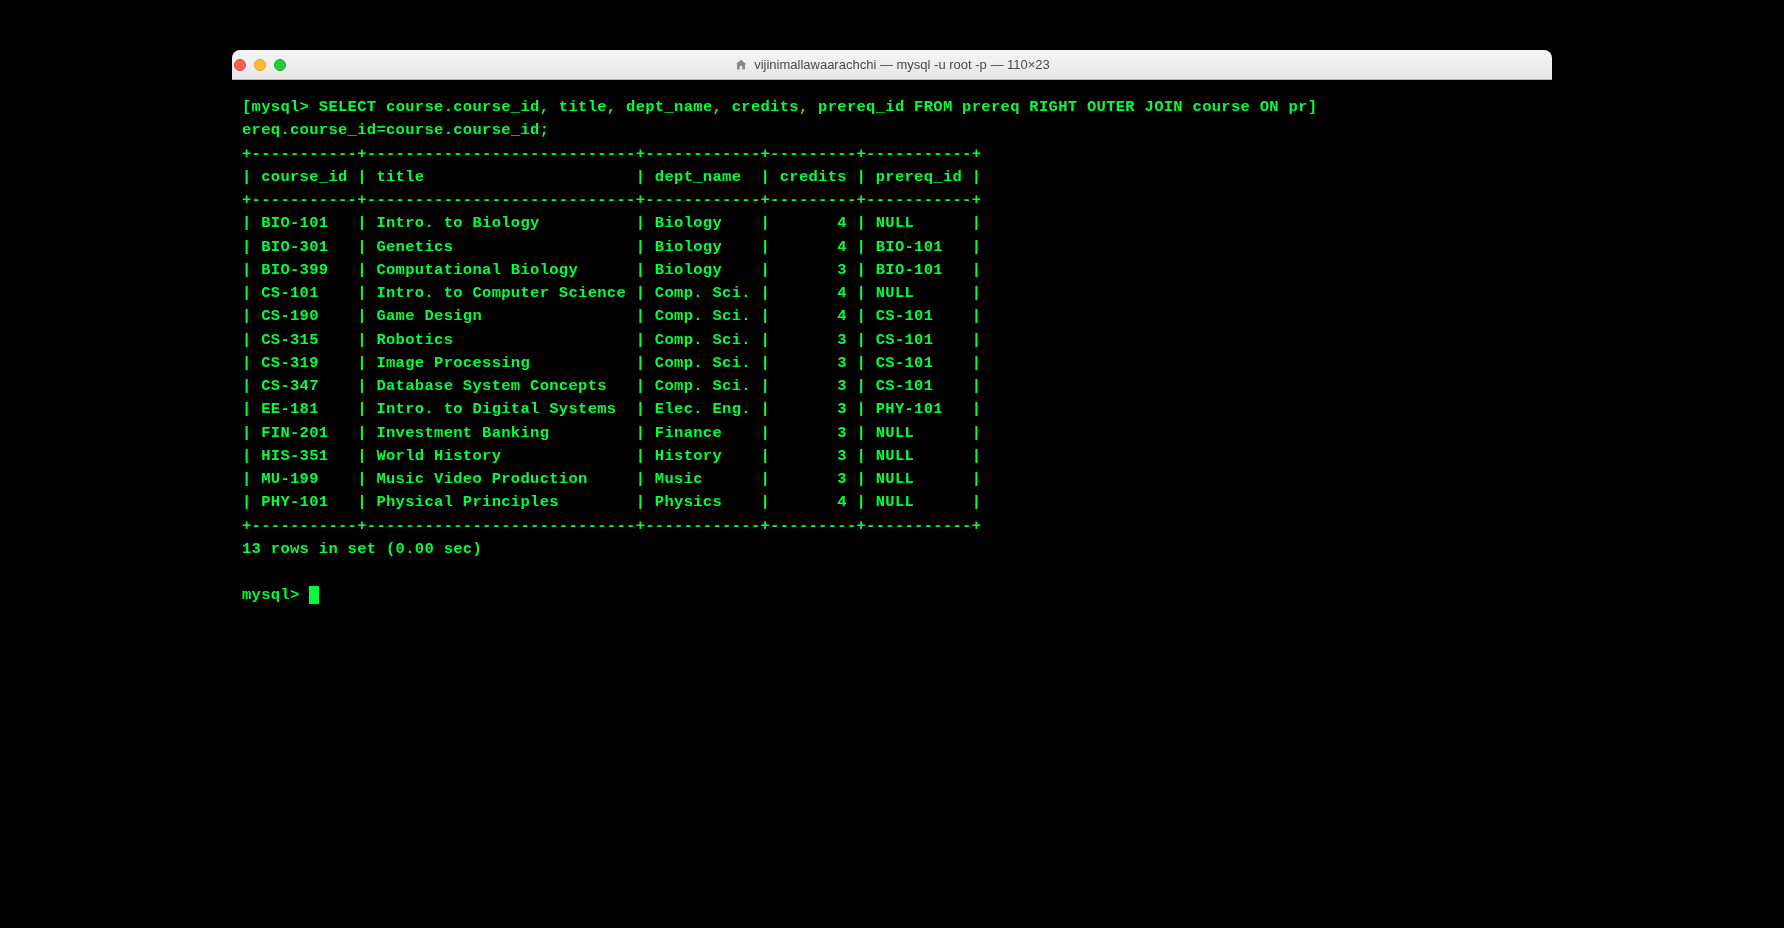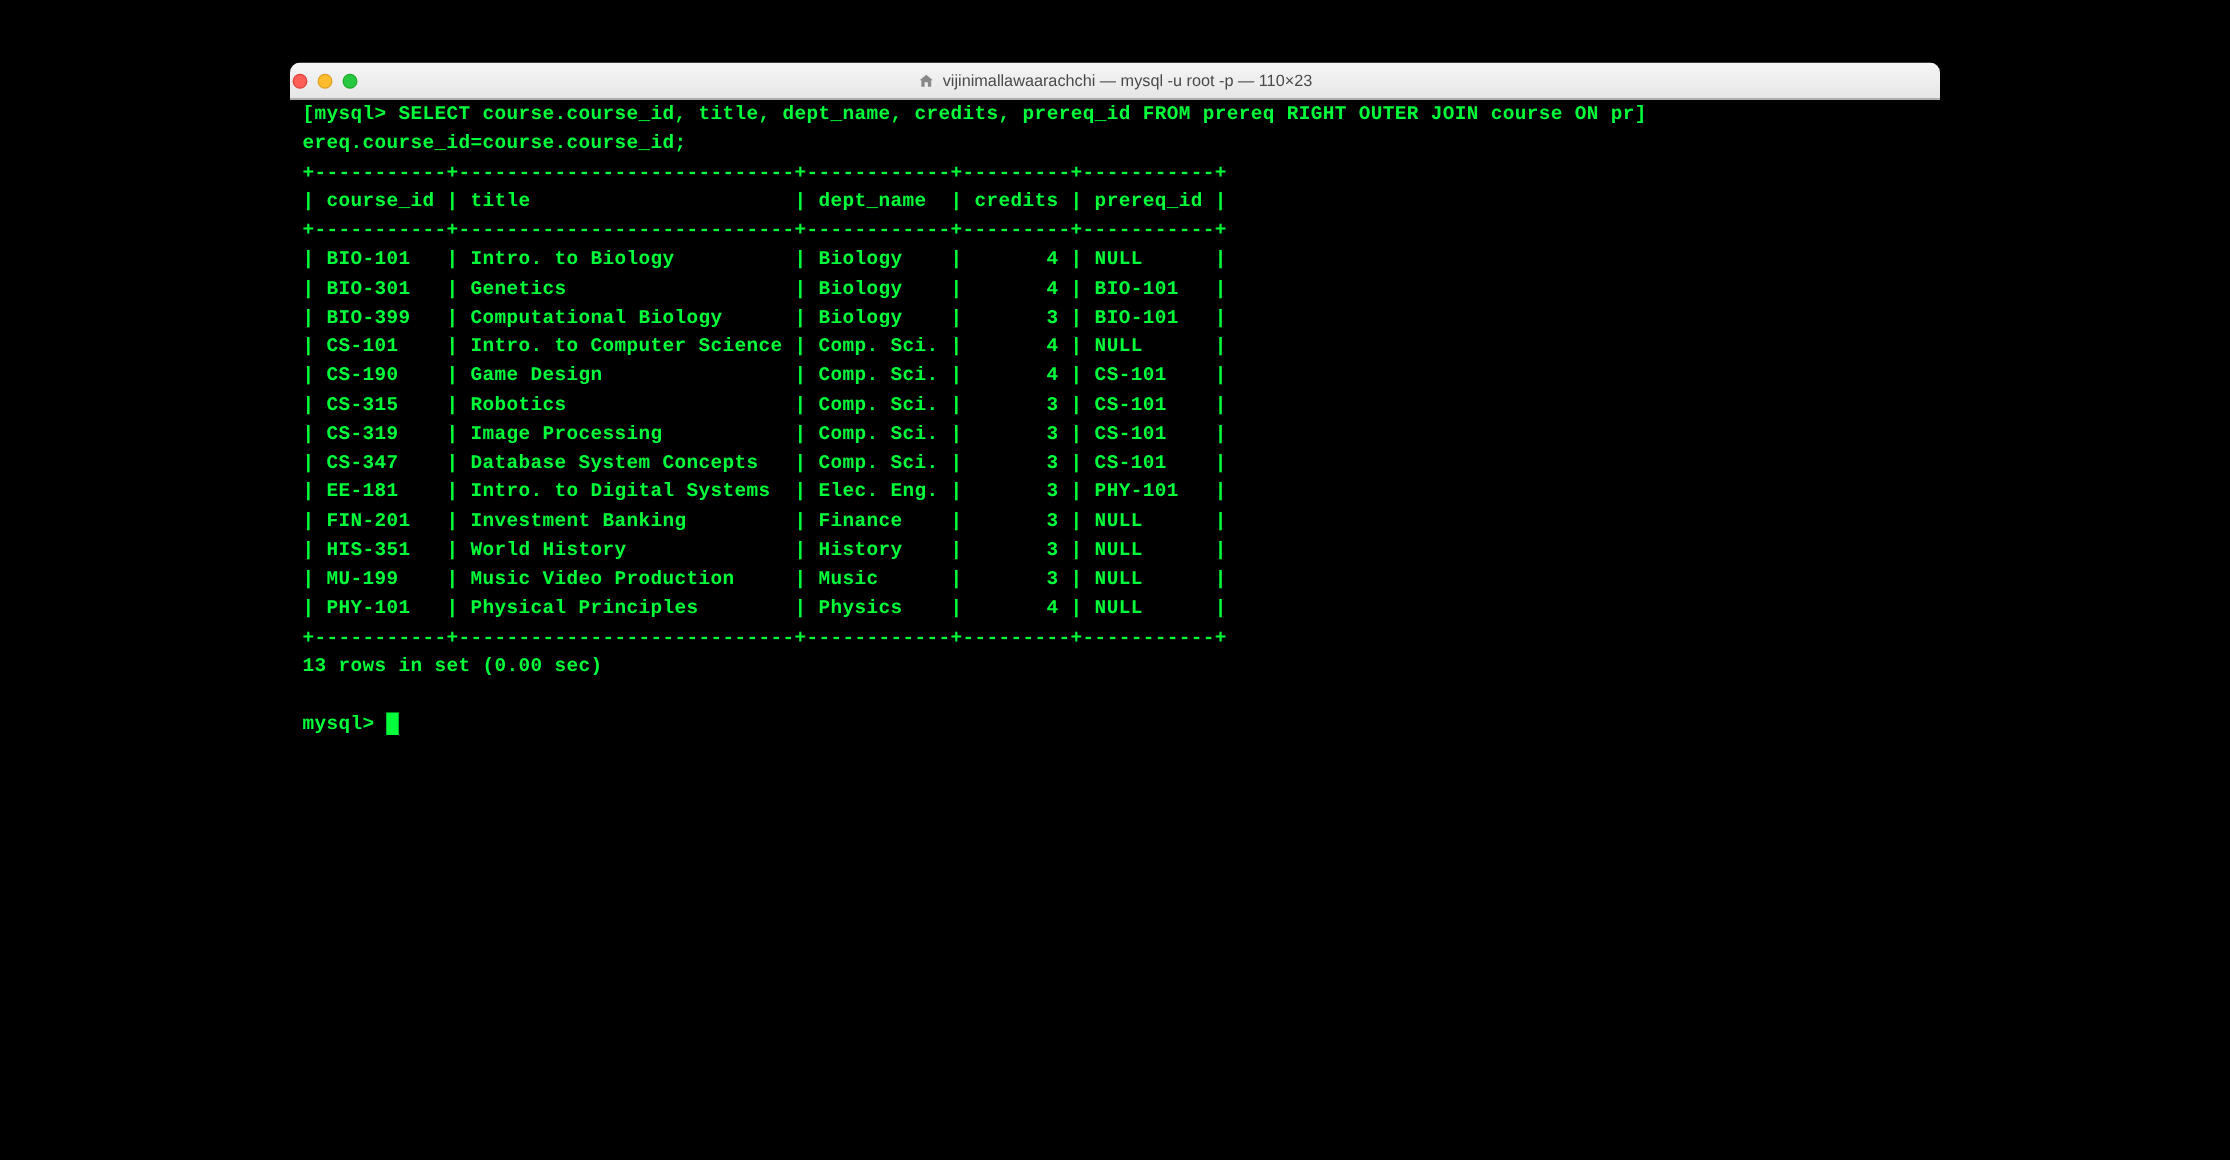--- a/index.html
+++ b/index.html
@@ -53,21 +53,21 @@
       justify-content: center;
       gap: 6px;
     }
     .home-icon {
       width: 14px;
       height: 14px;
       display: inline-block;
     }
     .terminal-body {
       background: #000;
-      padding: 0 10px 30px 10px;
+      padding: 16px 10px 30px 10px;
       color: #00ff3a;
       font-size: 15.5px;
       line-height: 1.5;
       white-space: pre;
       font-weight: bold;
       letter-spacing: 0.3px;
       overflow: hidden;
     }
     .bracket { color: #00ff3a; }
     .cursor {

